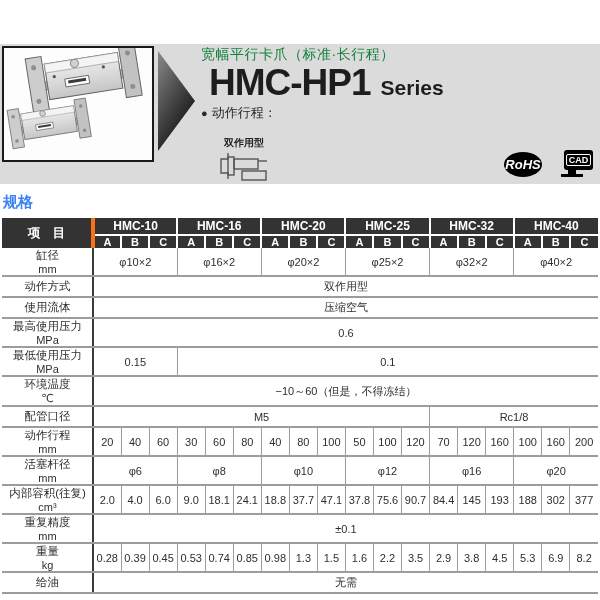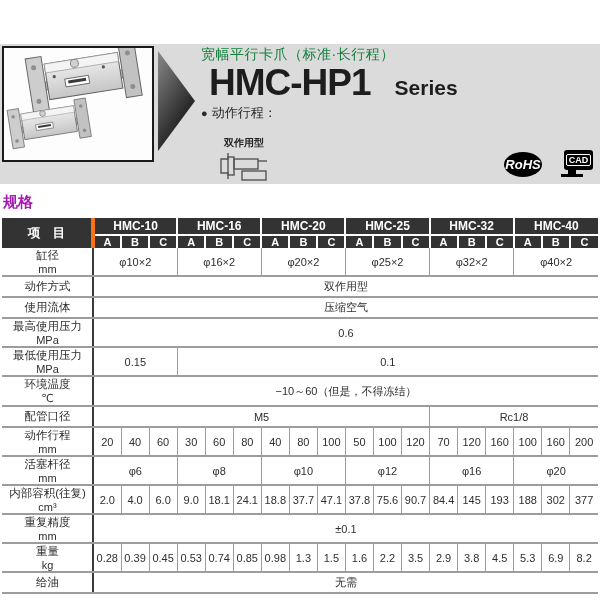--- a/index.html
+++ b/index.html
@@ -8,37 +8,37 @@
 
   
   .banner { position:absolute; left:0; top:44px; width:600px; height:140px; background:#dbdbdb; }
   .product-box { position:absolute; left:2px; top:2px; width:152px; height:116px; background:#fdfdfd; border:2px solid #1a1a1a; }
   .product-box svg { width:100%; height:100%; }
   .arrow { position:absolute; left:158px; top:7px; }
   .banner-text { position:absolute; left:201px; top:2px; }
   .subtitle { font-size:14px; font-weight:normal; color:#15803d; letter-spacing:0.5px; }
   .title-row { display:flex; align-items:baseline; margin-top:0px; }
   .big-title { font-size:37px; font-weight:bold; color:#1d1d1d; letter-spacing:-1px; line-height:1.0;margin-left:8px; }
-  .series { font-size:21px; font-weight:bold; color:#1d1d1d; margin-left:24px; }
+  .series { font-size:21px; font-weight:bold; color:#1d1d1d; margin-left:10px; }
   .stroke-block { display:flex; margin-top:4px; font-size:13px; color:#2a2a2a; }
   .stroke-bullet { font-size:11px; margin-right:4px; line-height:16px; }
   .stroke-label { font-weight:normal; line-height:16px; white-space:nowrap; }
   .stroke-lines div { line-height:16px; white-space:nowrap; }
   .action-type { position:absolute; left:214px; top:92px; width:60px; text-align:center; }
   .action-type-label { font-size:10px; font-weight:bold; color:#222; }
   .badges { position:absolute; right:7px; bottom:7px; display:flex; align-items:flex-end; gap:9px; }
   .rohs { width:38px; height:25px; background:#000; border-radius:50%; color:#fff; font-weight:bold; font-style:italic; font-size:13px; display:flex; align-items:center; justify-content:center; }
   .cad { display:flex; flex-direction:column; align-items:center; }
   .cad-screen { width:29px; height:20px; background:#000; border-radius:3px; display:flex; align-items:center; justify-content:center;margin-left:13px; }
   .cad-screen span { color:#fff; font-weight:bold; font-size:9px; border:1px solid #fff; padding:0 2px; border-radius:2px; }
   .cad-stand { width:8px; height:4px; background:#000; }
   .cad-base { width:22px; height:3px; background:#000; }
 
   
-  .section-title { position:absolute; left:3px; top:193px; font-size:15px; font-weight:bold; color:#a21caf; }
+  .section-title { position:absolute; left:3px; top:193px; font-size:15px; font-weight:bold; color:#3b82f6; }
 
   
   table { position:absolute; left:2px; top:218px; width:596px; border-collapse:collapse; table-layout:fixed; }
   thead th { background:#333; color:#fff; font-weight:bold; padding:0; }
   .item-th { font-size:12.5px; border-right:4px solid #f97316; }
   .model-th { font-size:12px; height:17px; border-right:2px solid #fff; border-bottom:2px solid #fff; }
   .model-th.last { border-right:none; }
   .sub-th { font-size:11px; height:13px; border-right:2px solid #fff; }
   .sub-th.last { border-right:none; }
   tbody td { height:21px; border-bottom:2px solid #9c9c9c; font-size:11px; text-align:center; padding:0; color:#2e2e2e; white-space:nowrap; }

